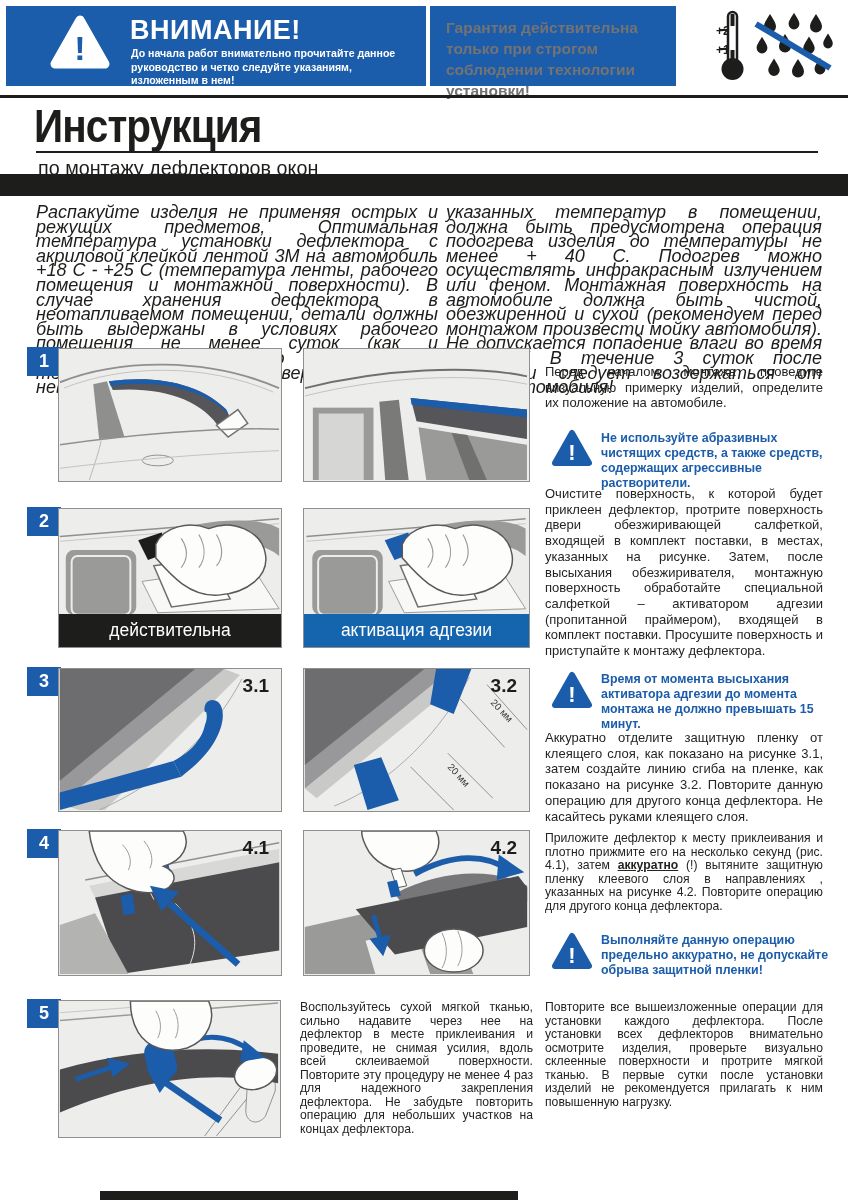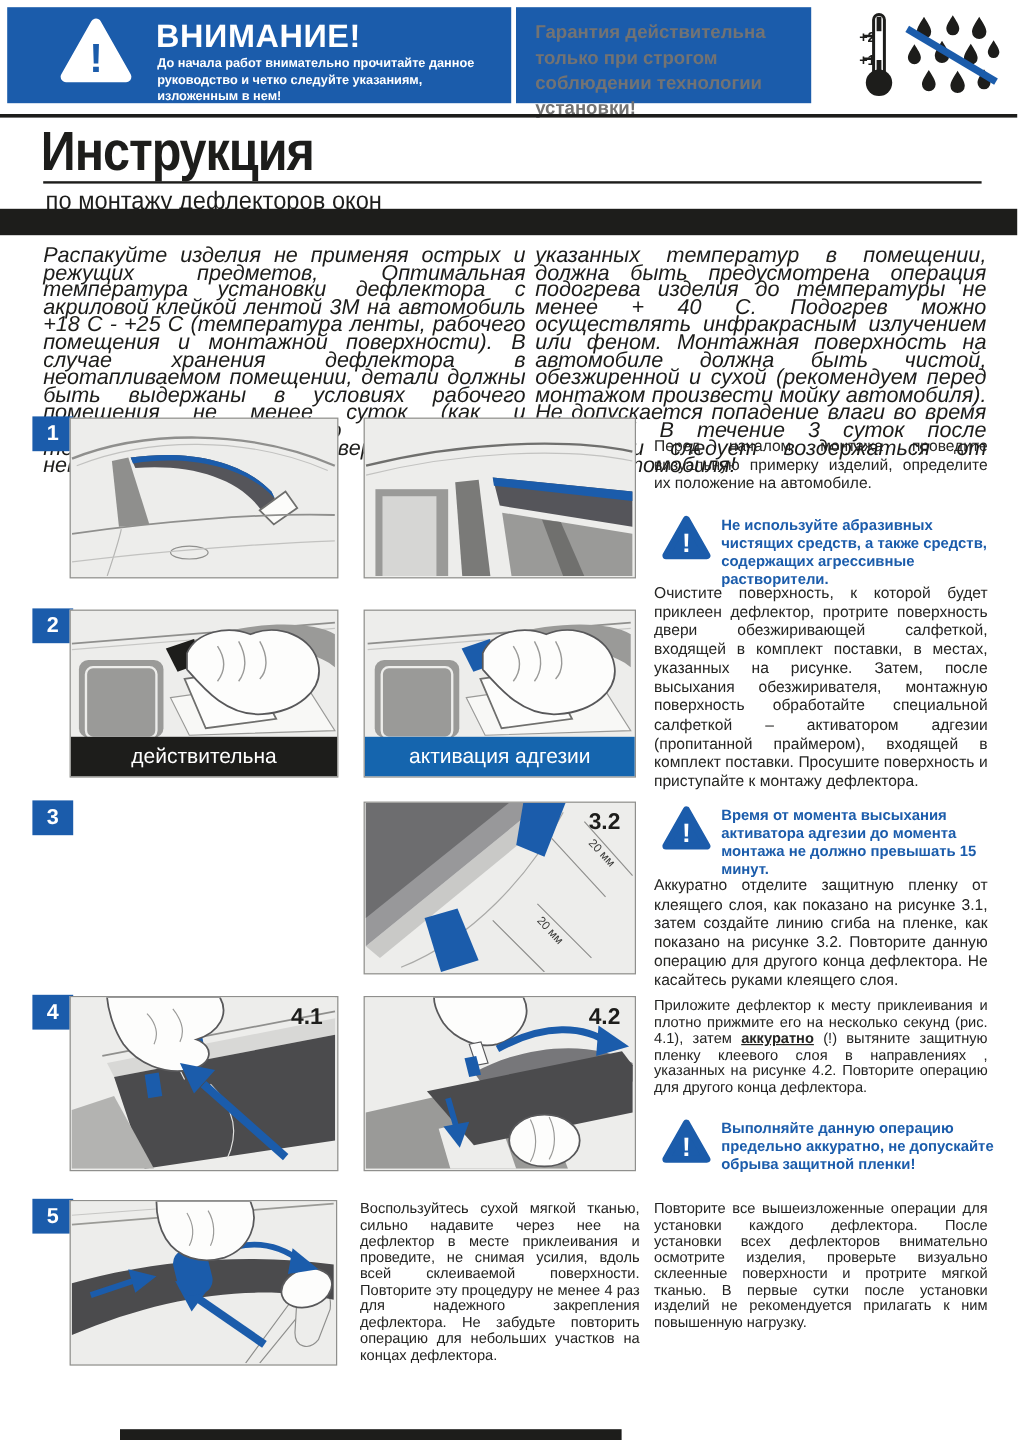--- a/index.html
+++ b/index.html
@@ -157,20 +157,33 @@
       <polygon points="80,32 104,24 112,44 90,52" fill="#1b5cab"></polygon>
       <polygon points="96,58 152,50 174,92 114,100" fill="#fdfdfc" stroke="#6f6f6d" stroke-width="1.5"></polygon>
       <path d="M98,36 C106,18 132,12 152,20 C176,10 206,22 210,46 C214,68 192,86 162,88 C132,90 112,66 98,50 Z" fill="#fdfdfc" stroke="#58585a" stroke-width="1.5"></path>
       <path d="M124,30 C132,42 130,52 124,60 M142,26 C150,40 148,52 142,60 M160,26 C168,40 166,52 160,58" stroke="#9a9a98" fill="none" stroke-width="1.2"></path>
     </svg>
     <div class="cap cap-blue">активация адгезии</div>
   </div>
   <div class="abs txt" style="left:545px;top:486px;width:278px;">Очистите поверхность, к которой будет приклеен дефлектор, протрите поверхность двери обезжиривающей салфеткой, входящей в комплект поставки, в местах, указанных на рисунке. Затем, после высыхания обезжиривателя,  монтажную поверхность обработайте специальной салфеткой – активатором адгезии (пропитанной праймером), входящей в комплект поставки. Просушите поверхность и приступайте к монтажу дефлектора.</div>
 
   <div class="abs badge" style="left:27px;top:667px;">3</div>
+  <div class="abs frame" style="left:58px;top:668px;width:224px;height:144px;">
+    <svg viewBox="0 0 224 144" width="221" height="141">
+      <rect width="224" height="144" fill="#ededeb"></rect>
+      <polygon points="0,138 168,0 184,6 40,150" fill="#c9c9c7"></polygon>
+      <polygon points="0,0 168,0 0,138" fill="#98989a"></polygon>
+      <polygon points="0,0 138,0 0,114" fill="#6d6d6f"></polygon>
+      <path d="M40,144 C110,114 160,60 186,10" stroke="#aaaaa8" fill="none"></path>
+      <polygon points="0,126 116,94 124,110 0,144" fill="#1b5cab"></polygon>
+      <path d="M116,94 C140,82 152,62 148,44 C146,34 154,28 162,34 C172,44 166,74 136,100 L124,110 Z" fill="#1b5cab"></path>
+      <path d="M148,44 C150,52 146,60 138,66" stroke="#ededeb" stroke-width="3" fill="none"></path>
+    </svg>
+    <div class="figlab">3.1</div>
+  </div>
   <div class="abs frame" style="left:303px;top:668px;width:227px;height:144px;">
     <svg viewBox="0 0 227 144" width="224" height="141">
       <rect width="227" height="144" fill="#ededeb"></rect>
       <polygon points="0,122 150,0 166,6 12,132" fill="#c9c9c7"></polygon>
       <polygon points="0,0 150,0 0,122" fill="#98989a"></polygon>
       <polygon points="0,0 122,0 0,98" fill="#6d6d6f"></polygon>
       <path d="M30,140 C90,116 140,62 168,8" stroke="#aaaaa8" fill="none"></path>
       <polygon points="134,0 170,0 152,46 128,36" fill="#1b5cab"></polygon>
       <polygon points="50,98 78,90 96,134 64,144" fill="#1b5cab"></polygon>
       <path d="M158,30 L204,80 M186,16 L227,62" stroke="#8f8f8d" stroke-width="1" fill="none"></path>

